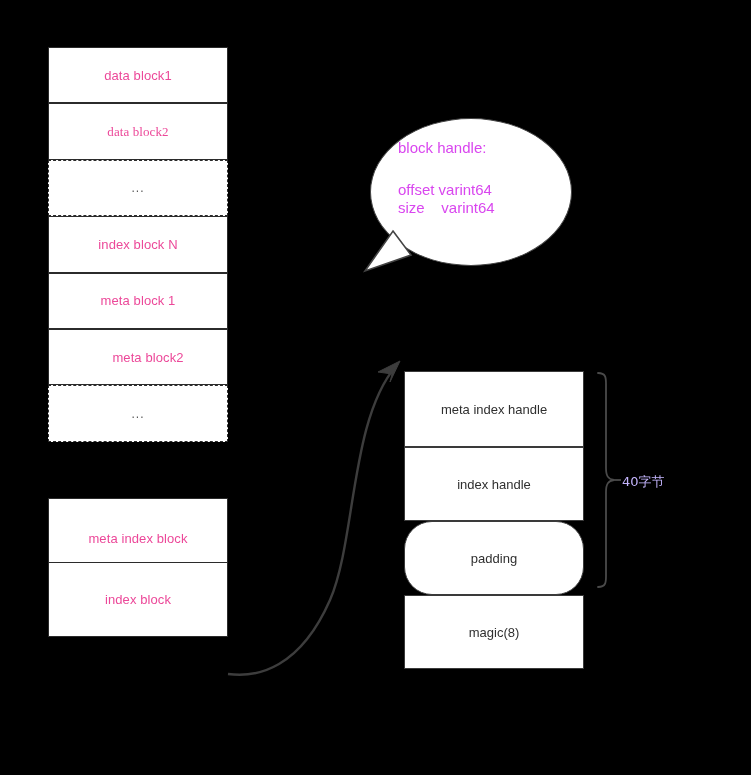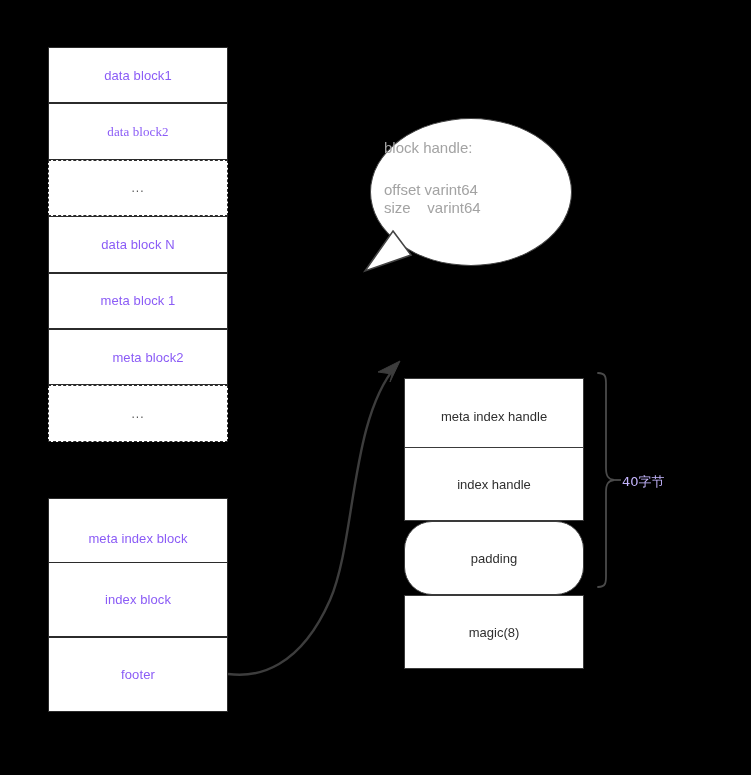--- a/index.html
+++ b/index.html
@@ -40,21 +40,21 @@
     border: 1.6px solid #2b2b2b;
     display: flex;
     align-items: center;
     justify-content: center;
   }
   .sst-row.dashed {
     border: 1.4px dashed #2b2b2b;
   }
   .sst-label {
     font-size: 13px;
-    color: #8b5cf6;
+    color: #ec4899;
     line-height: 1;
     letter-spacing: 0.1px;
     white-space: nowrap;
   }
   .sst-label.ellipsis {
     font-size: 12px;
     color: #555;
     letter-spacing: 1px;
   }
 
@@ -91,25 +91,25 @@
     top: 118px;
     width: 200px;
     height: 146px;
     background: #ffffff;
     border: 1.6px solid #444444;
     border-radius: 50% / 50%;
     z-index: 4;
   }
   .bubble-text {
     position: absolute;
-    left: 384px;
+    left: 398px;
     top: 140px;
     width: 170px;
     z-index: 6;
-    color: #a3a3a3;
+    color: #d946ef;
     font-size: 15px;
     line-height: 1.05;
   }
   .bubble-title {
     display: block;
     margin-bottom: 26px;
     white-space: nowrap;
   }
   .bubble-line {
     display: block;
@@ -150,44 +150,41 @@
   <div class="sst-row" style="top:0px;height:56.4px;">
     <span class="sst-label">data block1</span>
   </div>
   <div class="sst-row" style="top:56.4px;height:56.4px;font-family:Liberation Serif, serif;">
     <span class="sst-label">data block2</span>
   </div>
   <div class="sst-row dashed" style="top:112.8px;height:56.4px;">
     <span class="sst-label ellipsis">...</span>
   </div>
   <div class="sst-row" style="top:169.2px;height:56.4px;">
-    <span class="sst-label">data block N</span>
+    <span class="sst-label">index block N</span>
   </div>
   <div class="sst-row" style="top:225.6px;height:56.4px;">
     <span class="sst-label">meta block 1</span>
   </div>
   <div class="sst-row" style="top:282.0px;height:56.4px;padding-left:20px;">
     <span class="sst-label">meta block2</span>
   </div>
   <div class="sst-row dashed" style="top:338.4px;height:56.4px;">
     <span class="sst-label ellipsis">...</span>
   </div>
   <div class="sst-row" style="top:451.2px;height:80px;">
     <span class="sst-label">meta index block</span>
   </div>
   <div class="sst-row" style="top:515.2px;height:75.0px;">
     <span class="sst-label">index block</span>
   </div>
-  <div class="sst-row" style="top:590.2px;height:74.8px;">
-    <span class="sst-label">footer</span>
-  </div>
 </div>
 
 <div class="footer-column">
-  <div class="footer-row" style="top:7px;height:76px;">
+  <div class="footer-row" style="top:0px;height:76px;">
     <span class="footer-label">meta index handle</span>
   </div>
   <div class="footer-row" style="top:76px;height:74px;">
     <span class="footer-label">index handle</span>
   </div>
   <div class="footer-row" style="top:150px;height:74px;border-radius:28px;">
     <span class="footer-label">padding</span>
   </div>
   <div class="footer-row" style="top:224px;height:74px;">
     <span class="footer-label">magic(8)</span>

